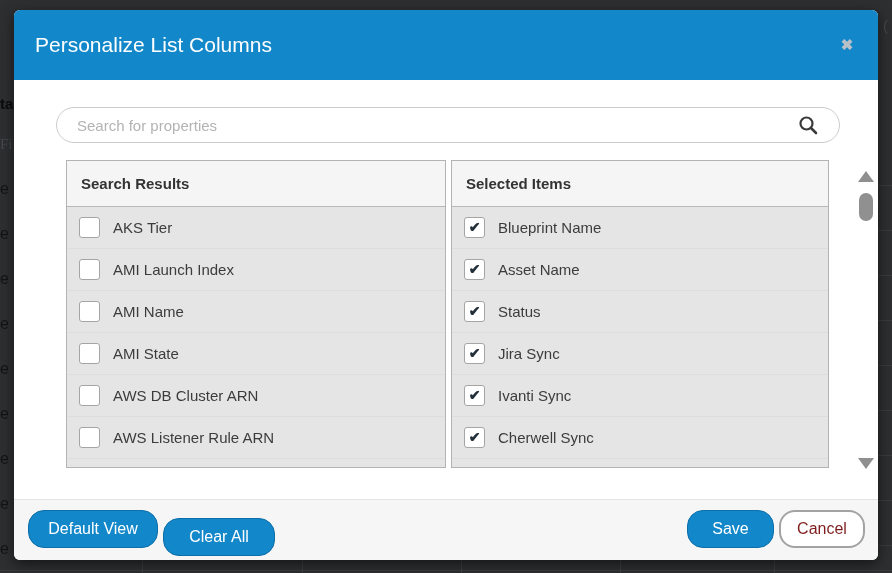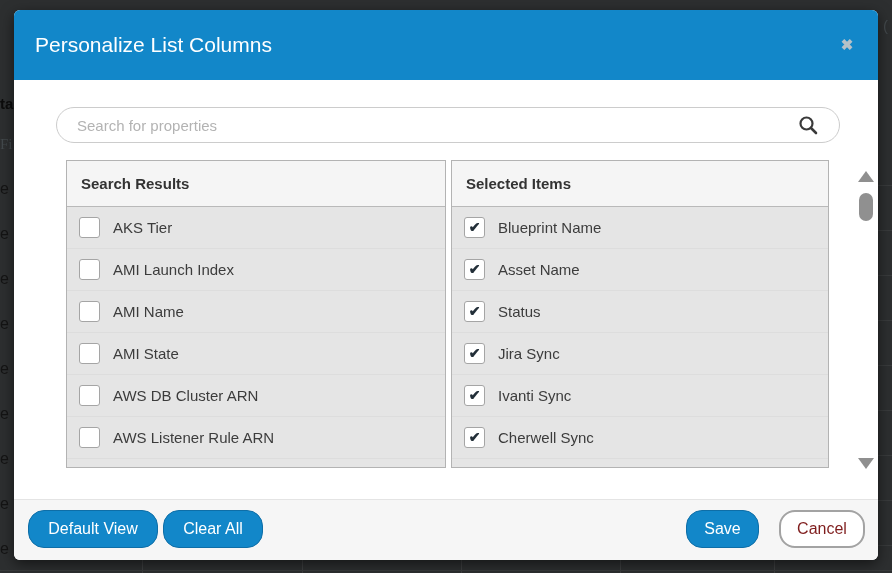--- a/index.html
+++ b/index.html
@@ -81,22 +81,22 @@
     position:absolute;left:0;right:0;bottom:0;height:60px;background:#f6f6f6;
     border-top:1px solid #e4e4e4;border-radius:0 0 6px 6px;
   }
   .btn{
     position:absolute;top:10px;height:38px;border-radius:16px;font-size:16px;
     font-family:"Liberation Sans", sans-serif;cursor:pointer;box-sizing:border-box;
   }
   .btn-blue{background:#1287c9;border:1px solid #0e6ea7;color:#ffffff;}
   .btn-white{background:#ffffff;border:2px solid #a3a3a3;color:#7f1d1d;}
   .btn-default-view{left:14px;width:130px;}
-  .btn-clear-all{left:149px;width:100px;}
-  .btn-save{right:119px;width:73px;}
+  .btn-clear-all{left:149px;width:112px;margin-top:8px;}
+  .btn-save{right:104px;width:87px;}
   .btn-cancel{right:13px;width:86px;}
 </style>
 </head>
 <body>
 
 <div class="stage">
 
   <div id="backdrop-layer">
       <span class="frag-bold" style="left: 0px; top: 96px;">ta</span>
       <span class="frag-light" style="left: 0px; top: 137px; font-family: Liberation Serif, serif;">Fi</span>

